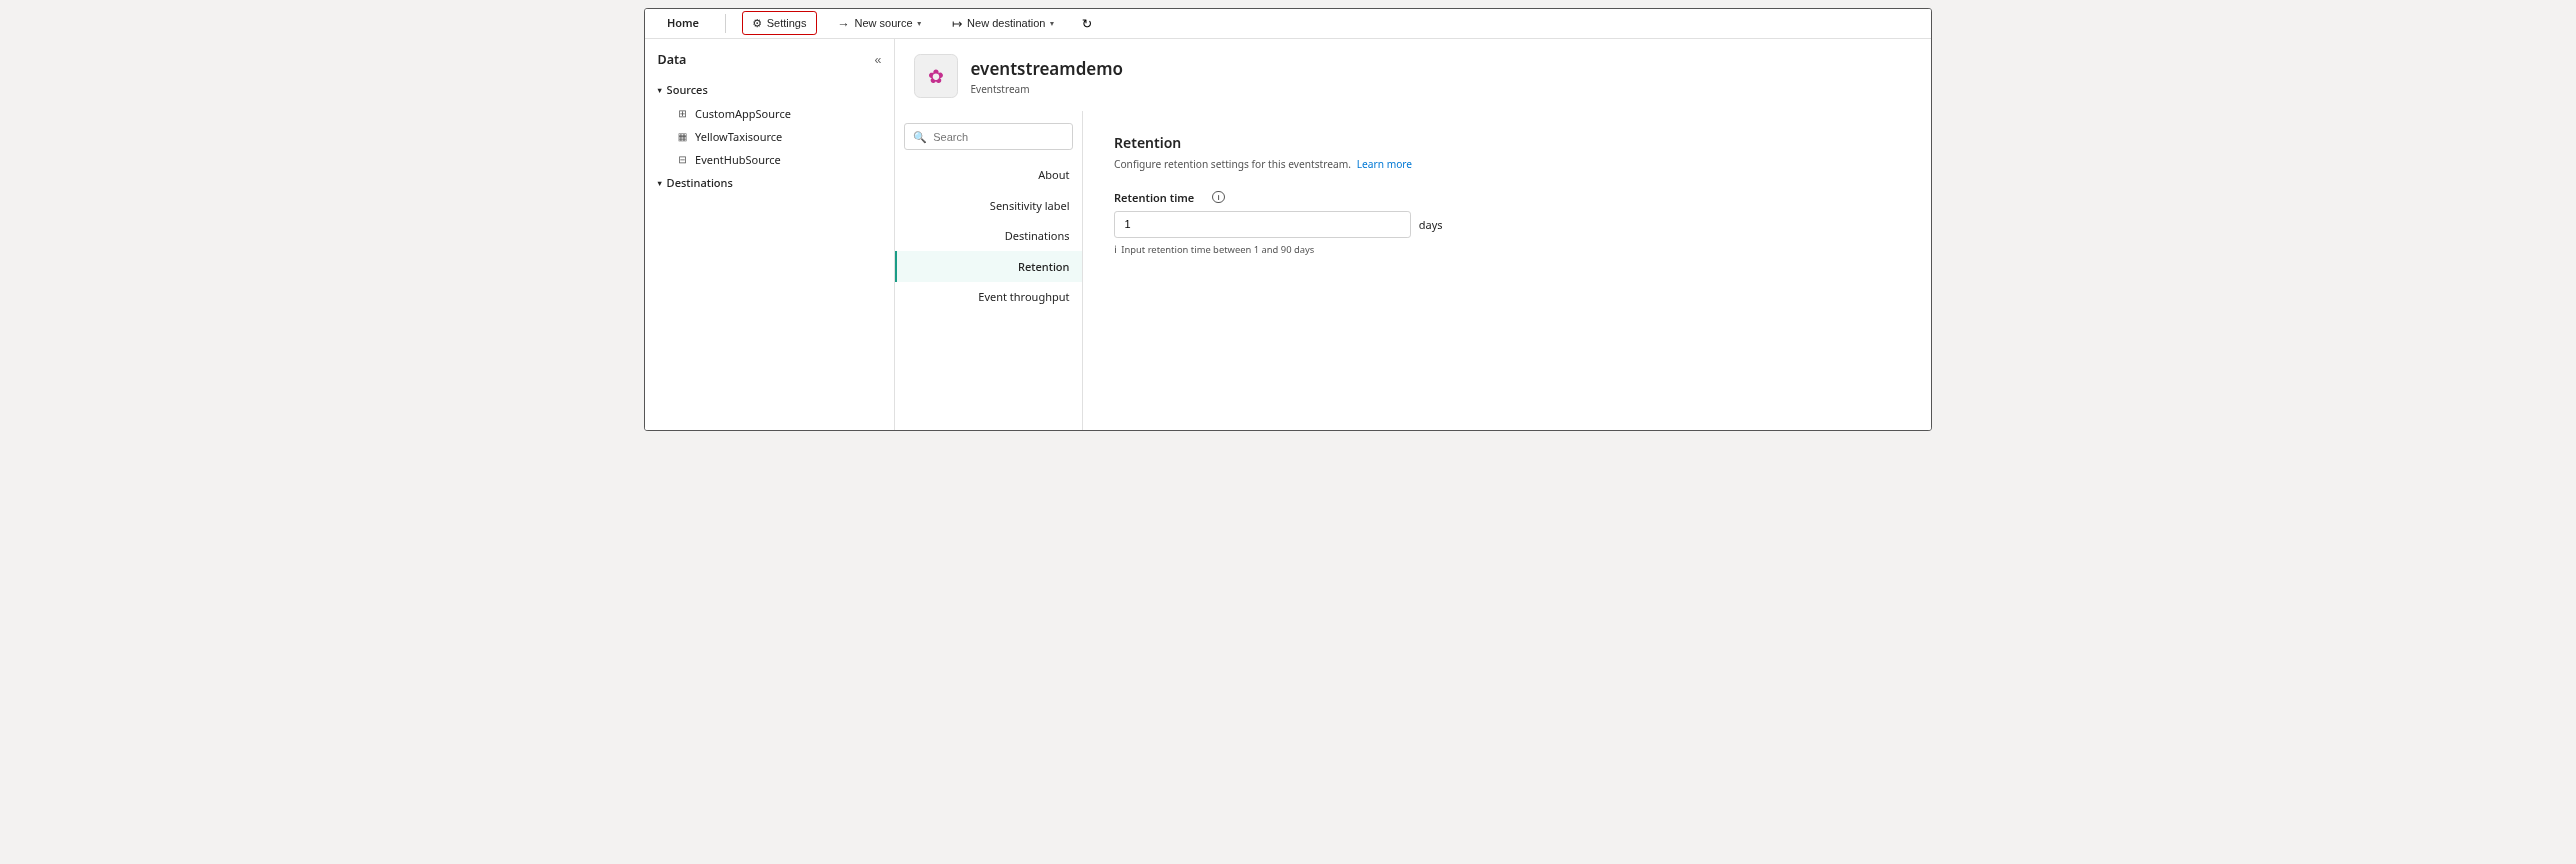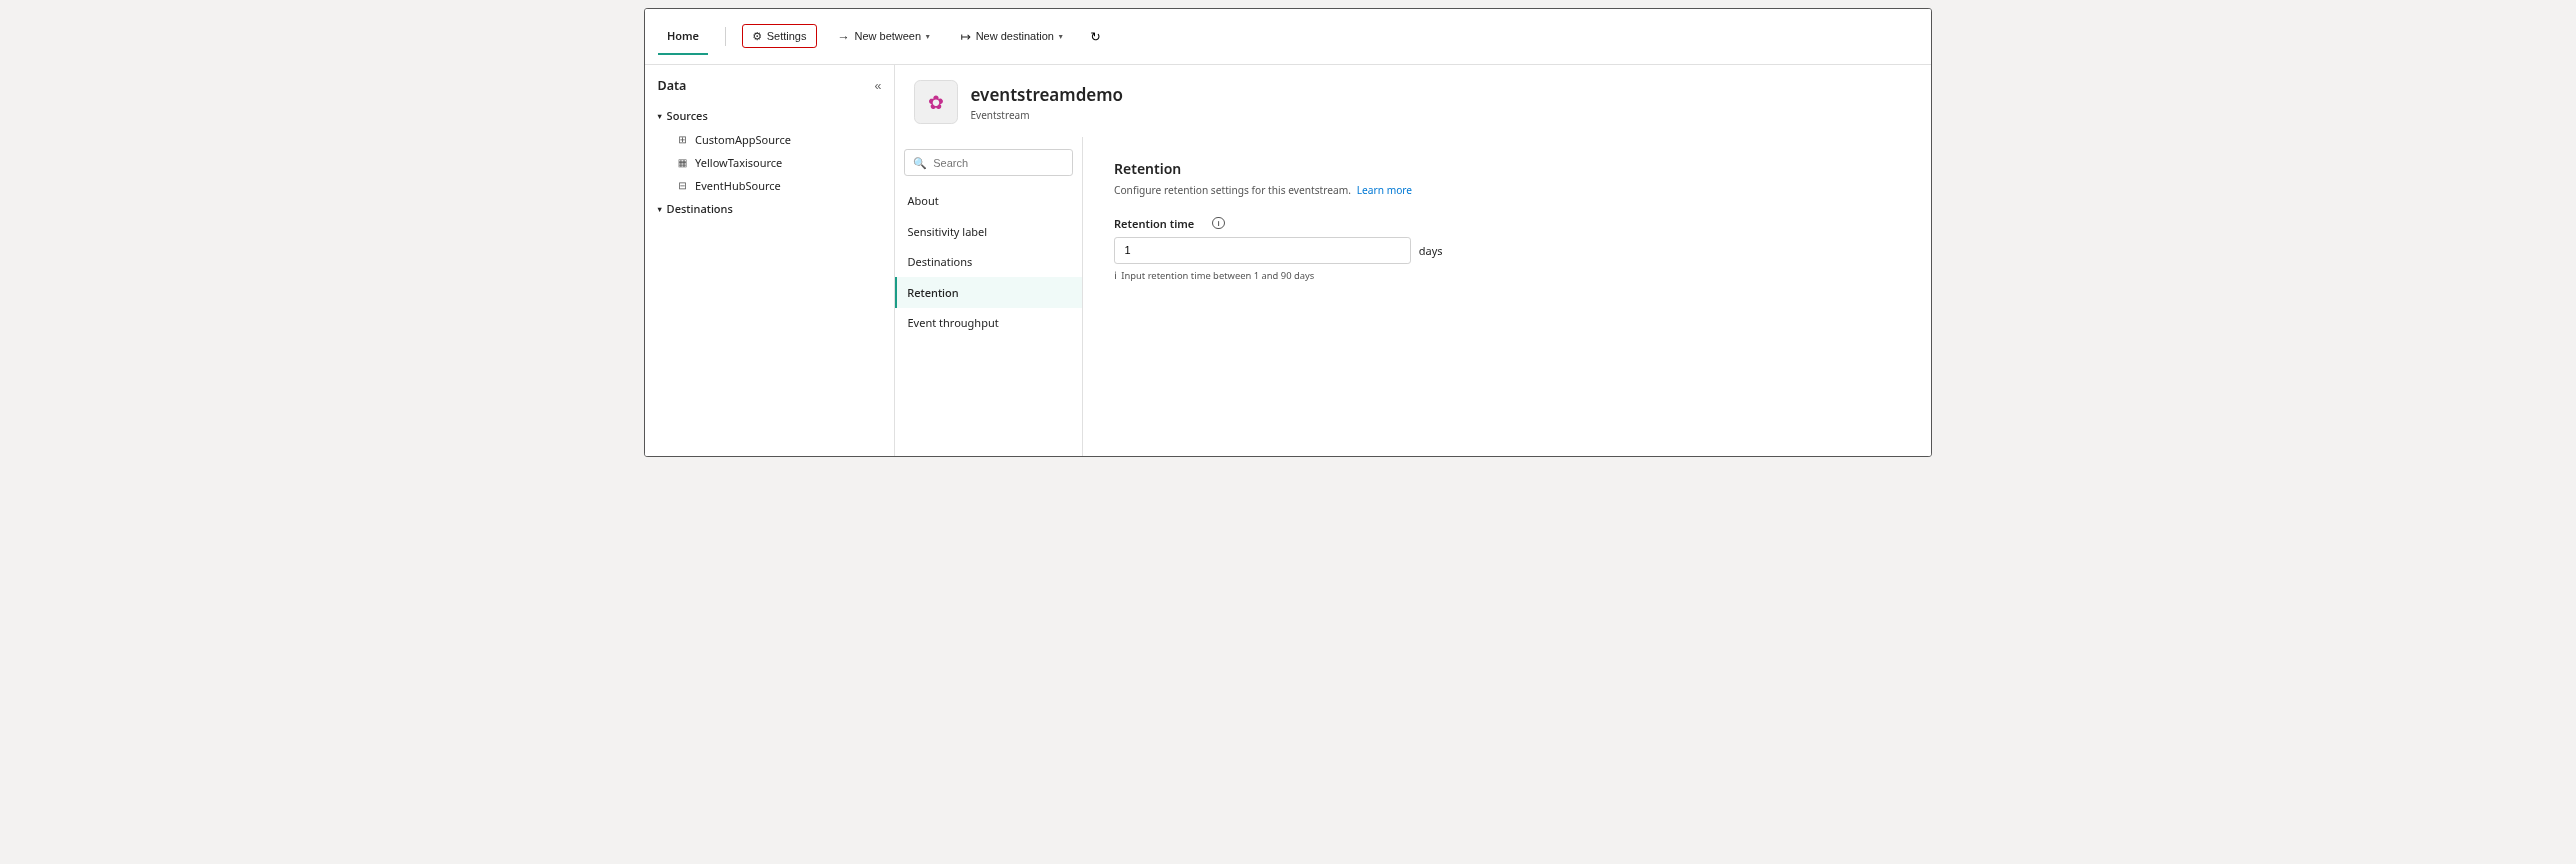--- a/index.html
+++ b/index.html
@@ -18,21 +18,21 @@
       border-radius: 3.1px;
       overflow: hidden;
     }
     
     .top-bar {
       background: #fff;
       border-bottom: 0.8px solid #e0e0e0;
       padding: 0 12.5px;
       display: flex;
       align-items: center;
-      height: 56px;
+      height: 30px;
       gap: 10px;
     }
     .tab-home {
       font-size: 11px;
       font-weight: 600;
       color: #242424;
       padding: 0 9.4px;
       height: 38px;
       display: flex;
       align-items: center;
@@ -194,20 +194,21 @@
     }
     .nav-item {
       padding: 7.8px 12.5px;
       cursor: pointer;
       font-size: 11px;
       color: #242424;
       border-radius: 0;
       display: flex;
       align-items: center;
       gap: 6.3px;
+      justify-content: flex-end;
     }
     .nav-item.active {
       border-left: 2.3px solid #1a9c86;
       background: #f0faf8;
       font-weight: 500;
       padding-left: 10.2px;
     }
     
     .retention-content {
       flex: 1;
@@ -291,21 +292,21 @@
 
   <div class="top-bar">
     <div class="tab-home">Home</div>
     <div class="toolbar-divider"></div>
     <button class="toolbar-btn highlighted">
       <span>⚙</span>
       <span>Settings</span>
     </button>
     <button class="toolbar-btn-plain">
       <span style="font-size:12.5px;">→</span>
-      <span>New between</span>
+      <span>New source</span>
       <span class="chevron">▾</span>
     </button>
     <button class="toolbar-btn-plain">
       <span style="font-size:12.5px;">↦</span>
       <span>New destination</span>
       <span class="chevron">▾</span>
     </button>
     <button class="refresh-btn">
       <span>↻</span>
     </button>

